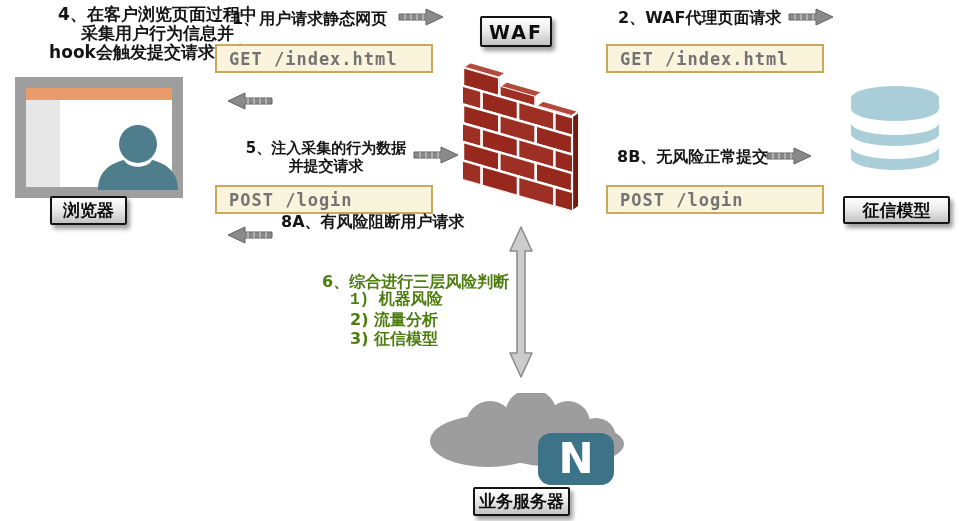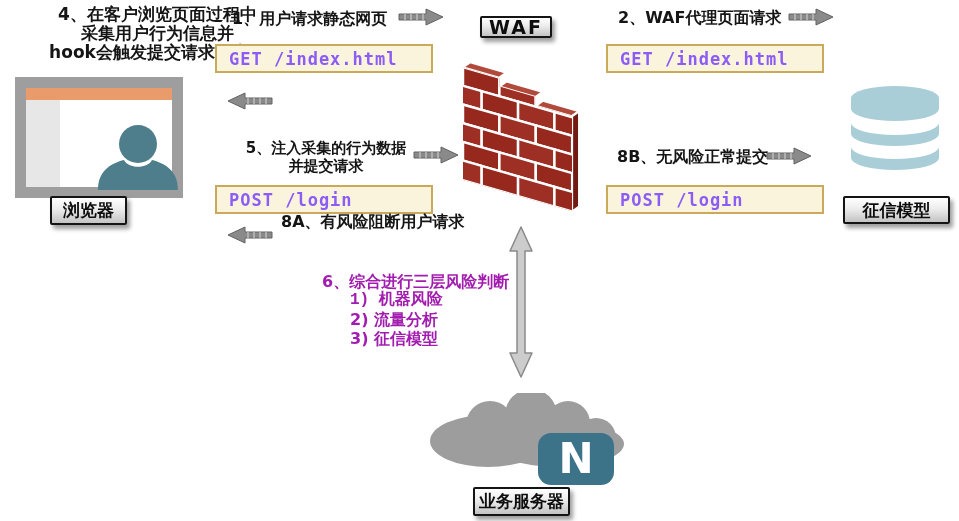--- a/index.html
+++ b/index.html
@@ -9,21 +9,21 @@
   }
   .abs{position:absolute;}
   .note{font-weight:bold;font-size:17px;line-height:19px;text-align:center;color:#151515;}
   .flow-text{font-weight:bold;font-size:16px;white-space:nowrap;color:#151515;}
   .flow-text2{font-weight:bold;font-size:15px;line-height:18px;text-align:center;white-space:nowrap;color:#151515;}
   .code-box{
     position:absolute;width:218px;height:29px;box-sizing:border-box;
     background:#fbf4dc;border:2px solid #c9a95a;
     display:flex;align-items:center;padding-left:12px;
     font-family:"DejaVu Sans Mono",monospace;font-weight:bold;font-size:17px;
-    letter-spacing:1px;color:#8b5cf6;
+    letter-spacing:1px;color:#737373;
   }
   .node-label{
     position:absolute;box-sizing:border-box;
     background:linear-gradient(180deg,#ffffff 0%,#ececec 45%,#c3c3c3 100%);
     border:2px solid #141414;border-radius:2px;
     box-shadow:3px 4px 4px rgba(0,0,0,0.38);
     display:flex;align-items:center;justify-content:center;
     font-weight:bold;font-size:17px;padding:2px 10px;white-space:nowrap;color:#0d0d0d;
   }
   .waf-label{letter-spacing:2px;font-size:19px;}
@@ -34,21 +34,21 @@
   .monitor-body{flex:1;display:flex;}
   .monitor-sidebar{width:34px;background:#e7e7e7;}
   .monitor-content{flex:1;background:#ffffff;}
   
   .n-badge{
     position:absolute;left:538px;top:433px;width:76px;height:52px;
     background:#3c7389;border-radius:13px;
     display:flex;align-items:center;justify-content:center;
     color:#ffffff;font-weight:bold;font-size:42px;line-height:1;
   }
-  .risk-list{font-weight:bold;font-size:16px;line-height:19px;white-space:nowrap;color:#a21caf;}
+  .risk-list{font-weight:bold;font-size:16px;line-height:19px;white-space:nowrap;color:#4d7c0f;}
 </style>
 </head>
 <body>
 
 <div id="scene">
 
   <div class="abs note" style="left:0px;top:5px;width:315px;">
     <div>4、在客户浏览页面过程中</div>
     <div>采集用户行为信息并</div>
     <div>hook会触发提交请求的事件</div>
@@ -100,21 +100,21 @@
   <div class="code-box" style="left:215px;top:185px;">
     <span>POST /login</span>
   </div>
 
   <svg class="abs" style="left:227px;top:226px;" width="46" height="18" viewBox="0 0 46 18">
     <polygon points="45,6 18,6 18,1 1,9 18,17 18,12 45,12" fill="#8a8a8a" stroke="#636363" stroke-width="1"></polygon>
     <path d="M39,6 L39,12 M33,6 L33,12 M27,6 L27,12 M21,6 L21,12" stroke="#bdbdbd" stroke-width="1.5"></path>
   </svg>
   <div class="abs flow-text" style="left:281px;top:212px;">8A、有风险阻断用户请求</div>
 
-  <div class="node-label waf-label" style="left:480px;top:16px;width:72px;height:22px;">
+  <div class="node-label waf-label" style="left:480px;top:16px;width:72px;height:31px;">
     <span>WAF</span>
   </div>
   <svg class="abs" style="left:463px;top:59px;" width="118" height="156" viewBox="0 -8 120 158">
     <defs>
       <clipPath id="wallClip">
           <polygon points="0,0 37,0 37,9 74,9 74,18 111,18 111,115 0,115"></polygon>
         </clipPath>
     </defs>
     <g transform="skewY(16)">
       <polygon points="0,0 7,-7 44,-7 37,0" fill="#b24a3c" stroke="#ffffff" stroke-width="2"></polygon>

